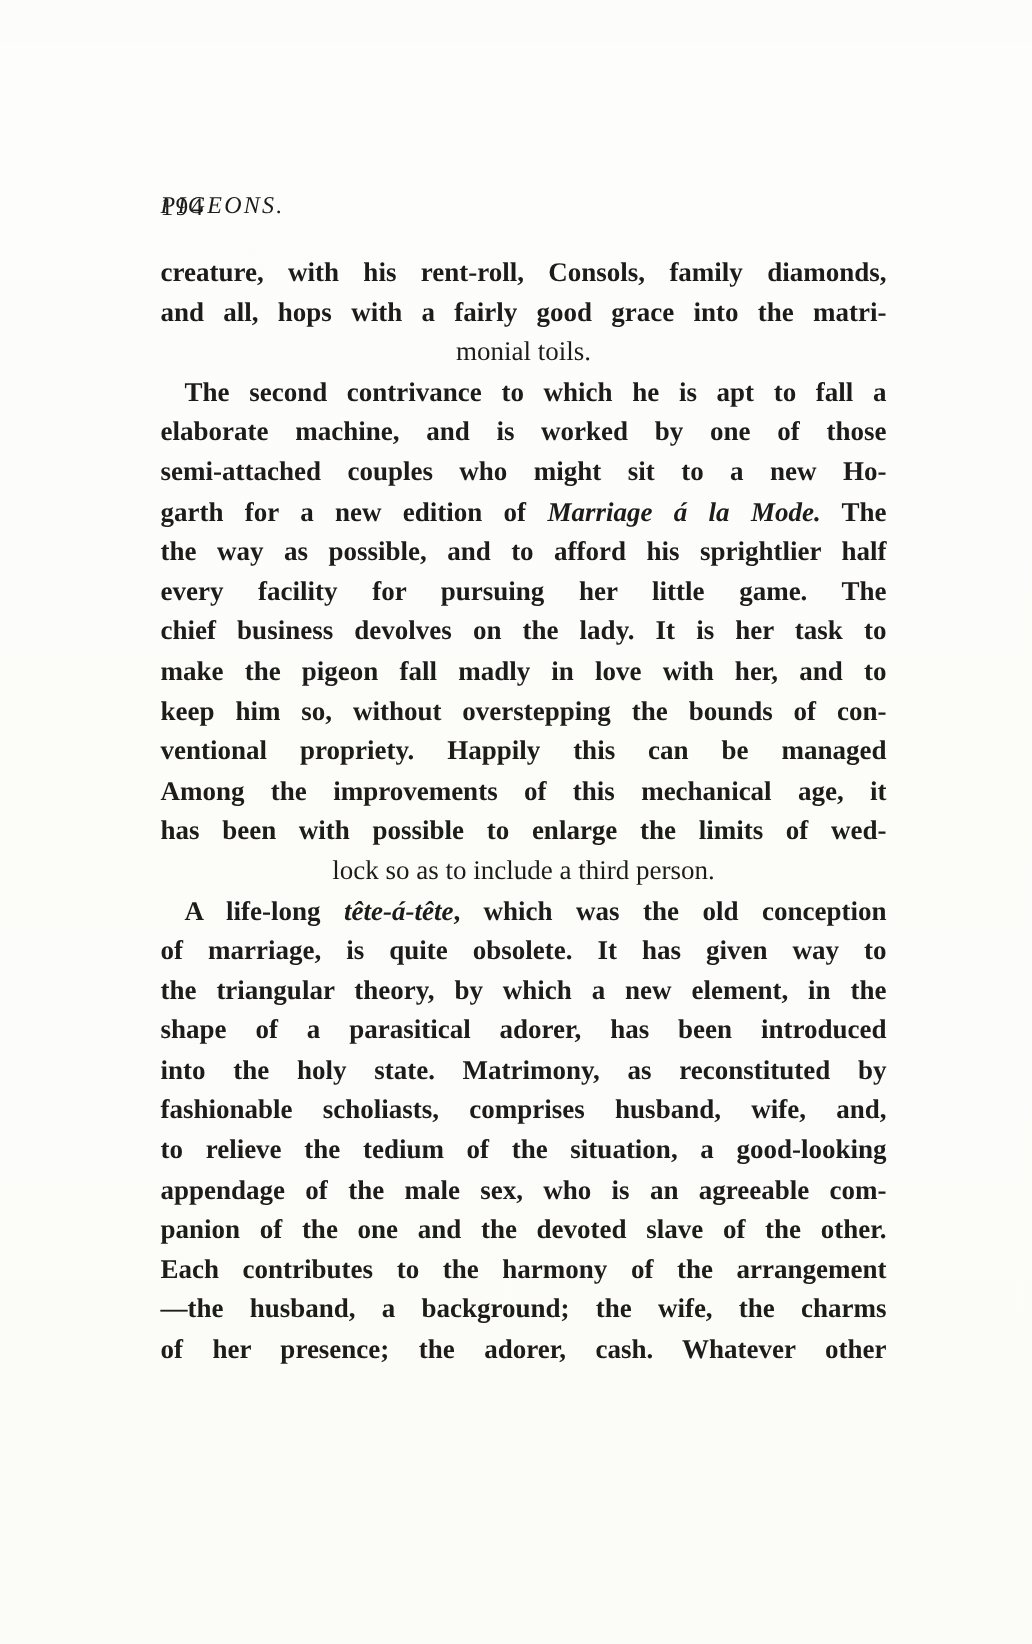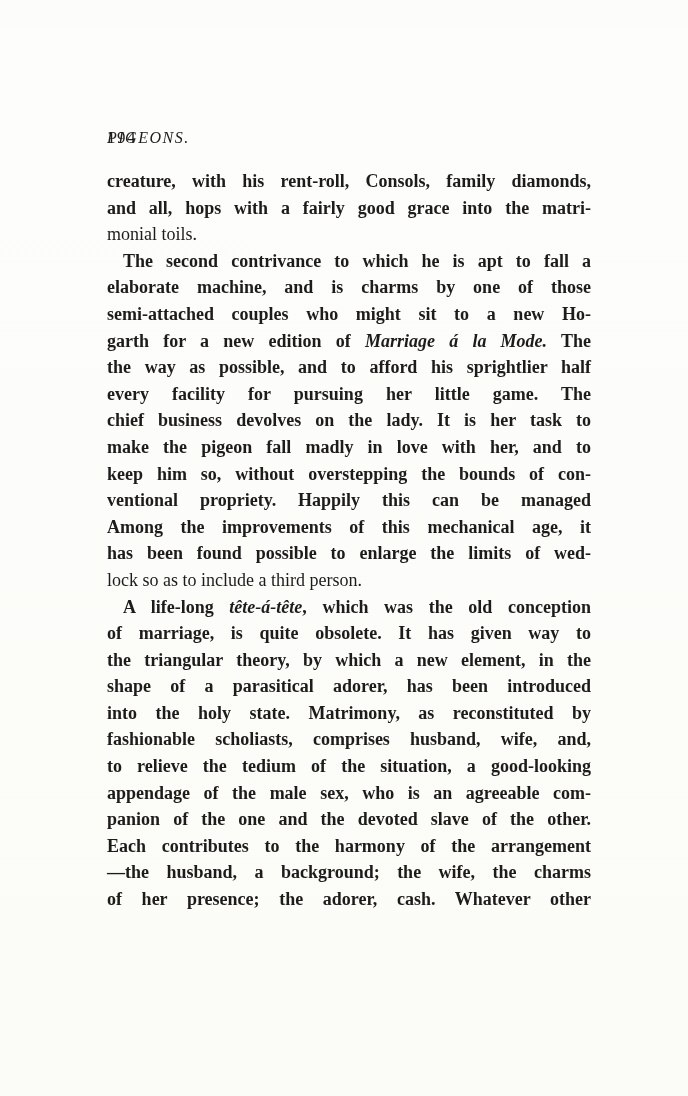--- a/index.html
+++ b/index.html
@@ -47,21 +47,21 @@
   }
   .text-block {
     position: absolute;
     top: 140px;
     left: 107px;
     width: 484px;
     font-size: 18px;
     line-height: 26.6px;
   }
   .line {
-    text-align: left;
+    text-align: center;
     white-space: normal;
   }
   .line.just {
     text-align: justify;
     text-align-last: justify;
     font-weight: bold;
   }
   .line.indent {
     text-indent: 16px;
   }
@@ -75,31 +75,31 @@
 <div class="page">
   <div class="header">
     <span class="pagenum">194</span>
     <span class="running-title">PIGEONS.</span>
   </div>
   <div class="text-block" id="text-block">
       <div class="line just"><span>creature, with his rent-roll, Consols, family diamonds,</span></div>
       <div class="line just"><span>and all, hops with a fairly good grace into the matri-</span></div>
       <div class="line"><span>monial toils.</span></div>
       <div class="line just indent"><span>The second contrivance to which he is apt to fall a</span></div>
-      <div class="line just"><span>elaborate machine, and is charms by one of those</span></div>
+      <div class="line just"><span>elaborate machine, and is worked by one of those</span></div>
       <div class="line just"><span>semi-attached couples who might sit to a new Ho-</span></div>
       <div class="line just"><span>garth for a new edition of </span><span class="it">Marriage á la Mode.</span><span> The</span></div>
       <div class="line just"><span>the way as possible, and to afford his sprightlier half</span></div>
       <div class="line just"><span>every facility for pursuing her little game. The</span></div>
       <div class="line just"><span>chief business devolves on the lady. It is her task to</span></div>
       <div class="line just"><span>make the pigeon fall madly in love with her, and to</span></div>
       <div class="line just"><span>keep him so, without overstepping the bounds of con-</span></div>
       <div class="line just"><span>ventional propriety. Happily this can be managed</span></div>
       <div class="line just"><span>Among the improvements of this mechanical age, it</span></div>
-      <div class="line just"><span>has been found possible to enlarge the limits of wed-</span></div>
+      <div class="line just"><span>has been with possible to enlarge the limits of wed-</span></div>
       <div class="line"><span>lock so as to include a third person.</span></div>
       <div class="line just indent"><span>A life-long </span><span class="it">tête-á-tête</span><span>, which was the old conception</span></div>
       <div class="line just"><span>of marriage, is quite obsolete. It has given way to</span></div>
       <div class="line just"><span>the triangular theory, by which a new element, in the</span></div>
       <div class="line just"><span>shape of a parasitical adorer, has been introduced</span></div>
       <div class="line just"><span>into the holy state. Matrimony, as reconstituted by</span></div>
       <div class="line just"><span>fashionable scholiasts, comprises husband, wife, and,</span></div>
       <div class="line just"><span>to relieve the tedium of the situation, a good-looking</span></div>
       <div class="line just"><span>appendage of the male sex, who is an agreeable com-</span></div>
       <div class="line just"><span>panion of the one and the devoted slave of the other.</span></div>

